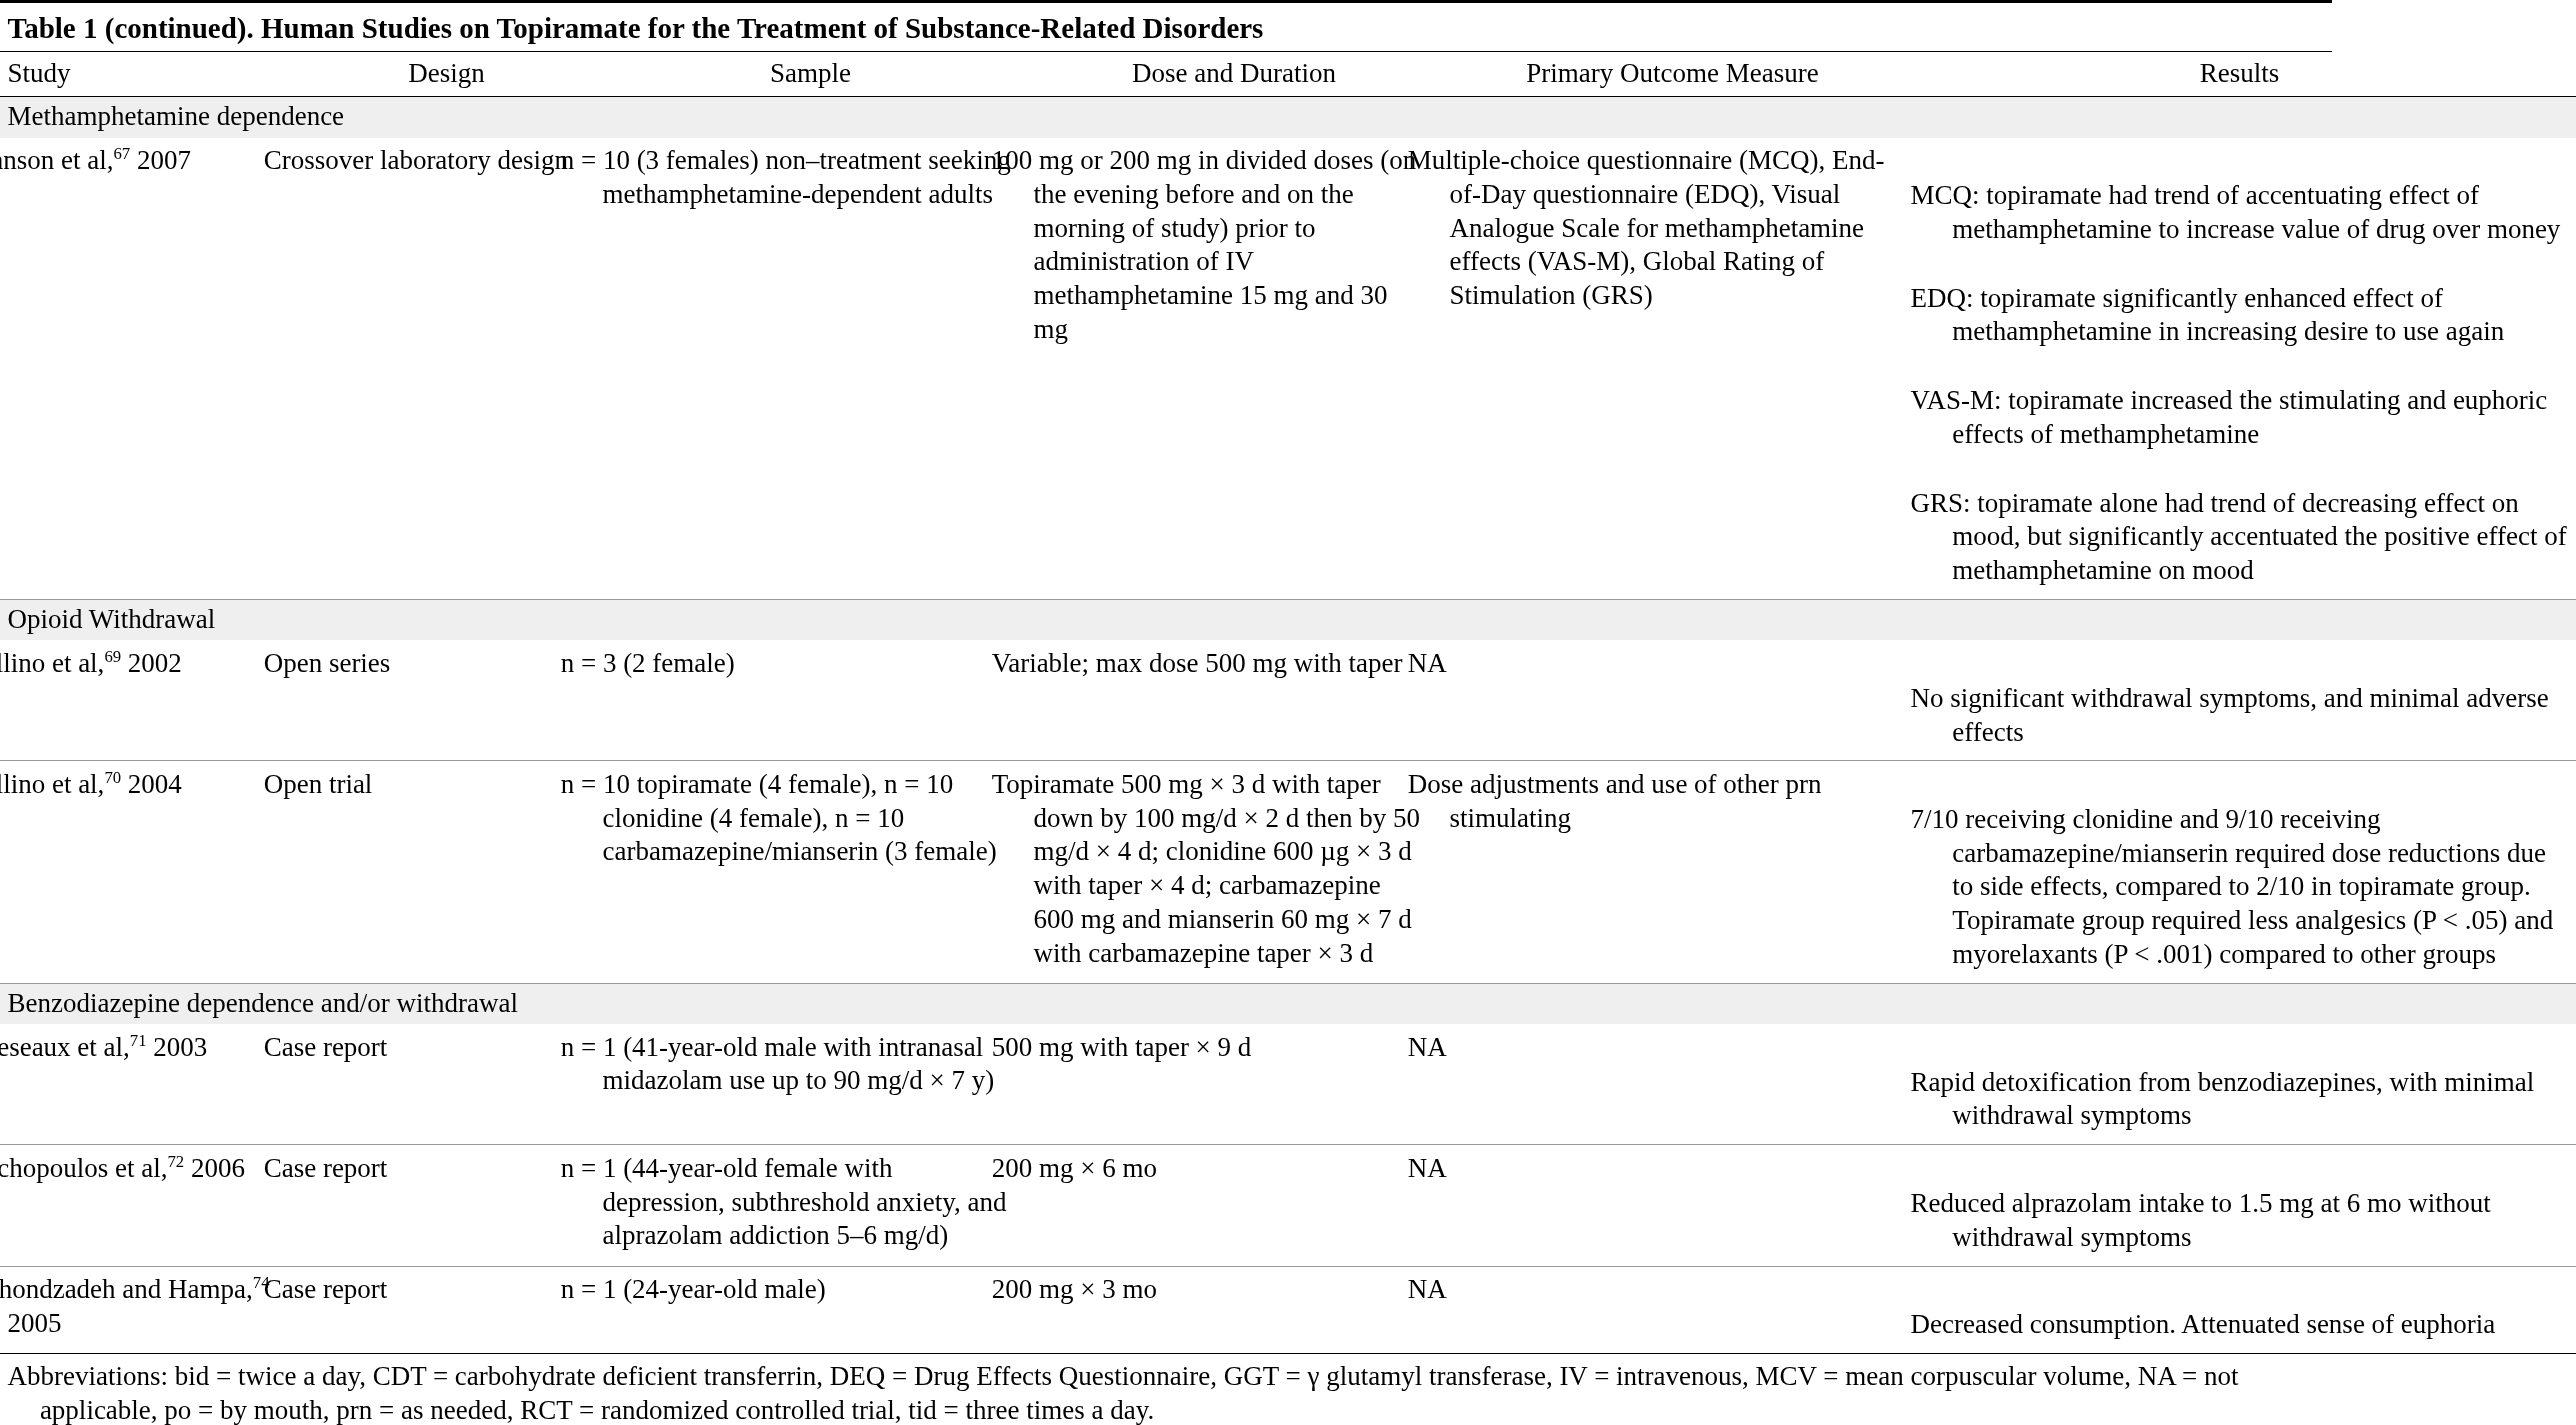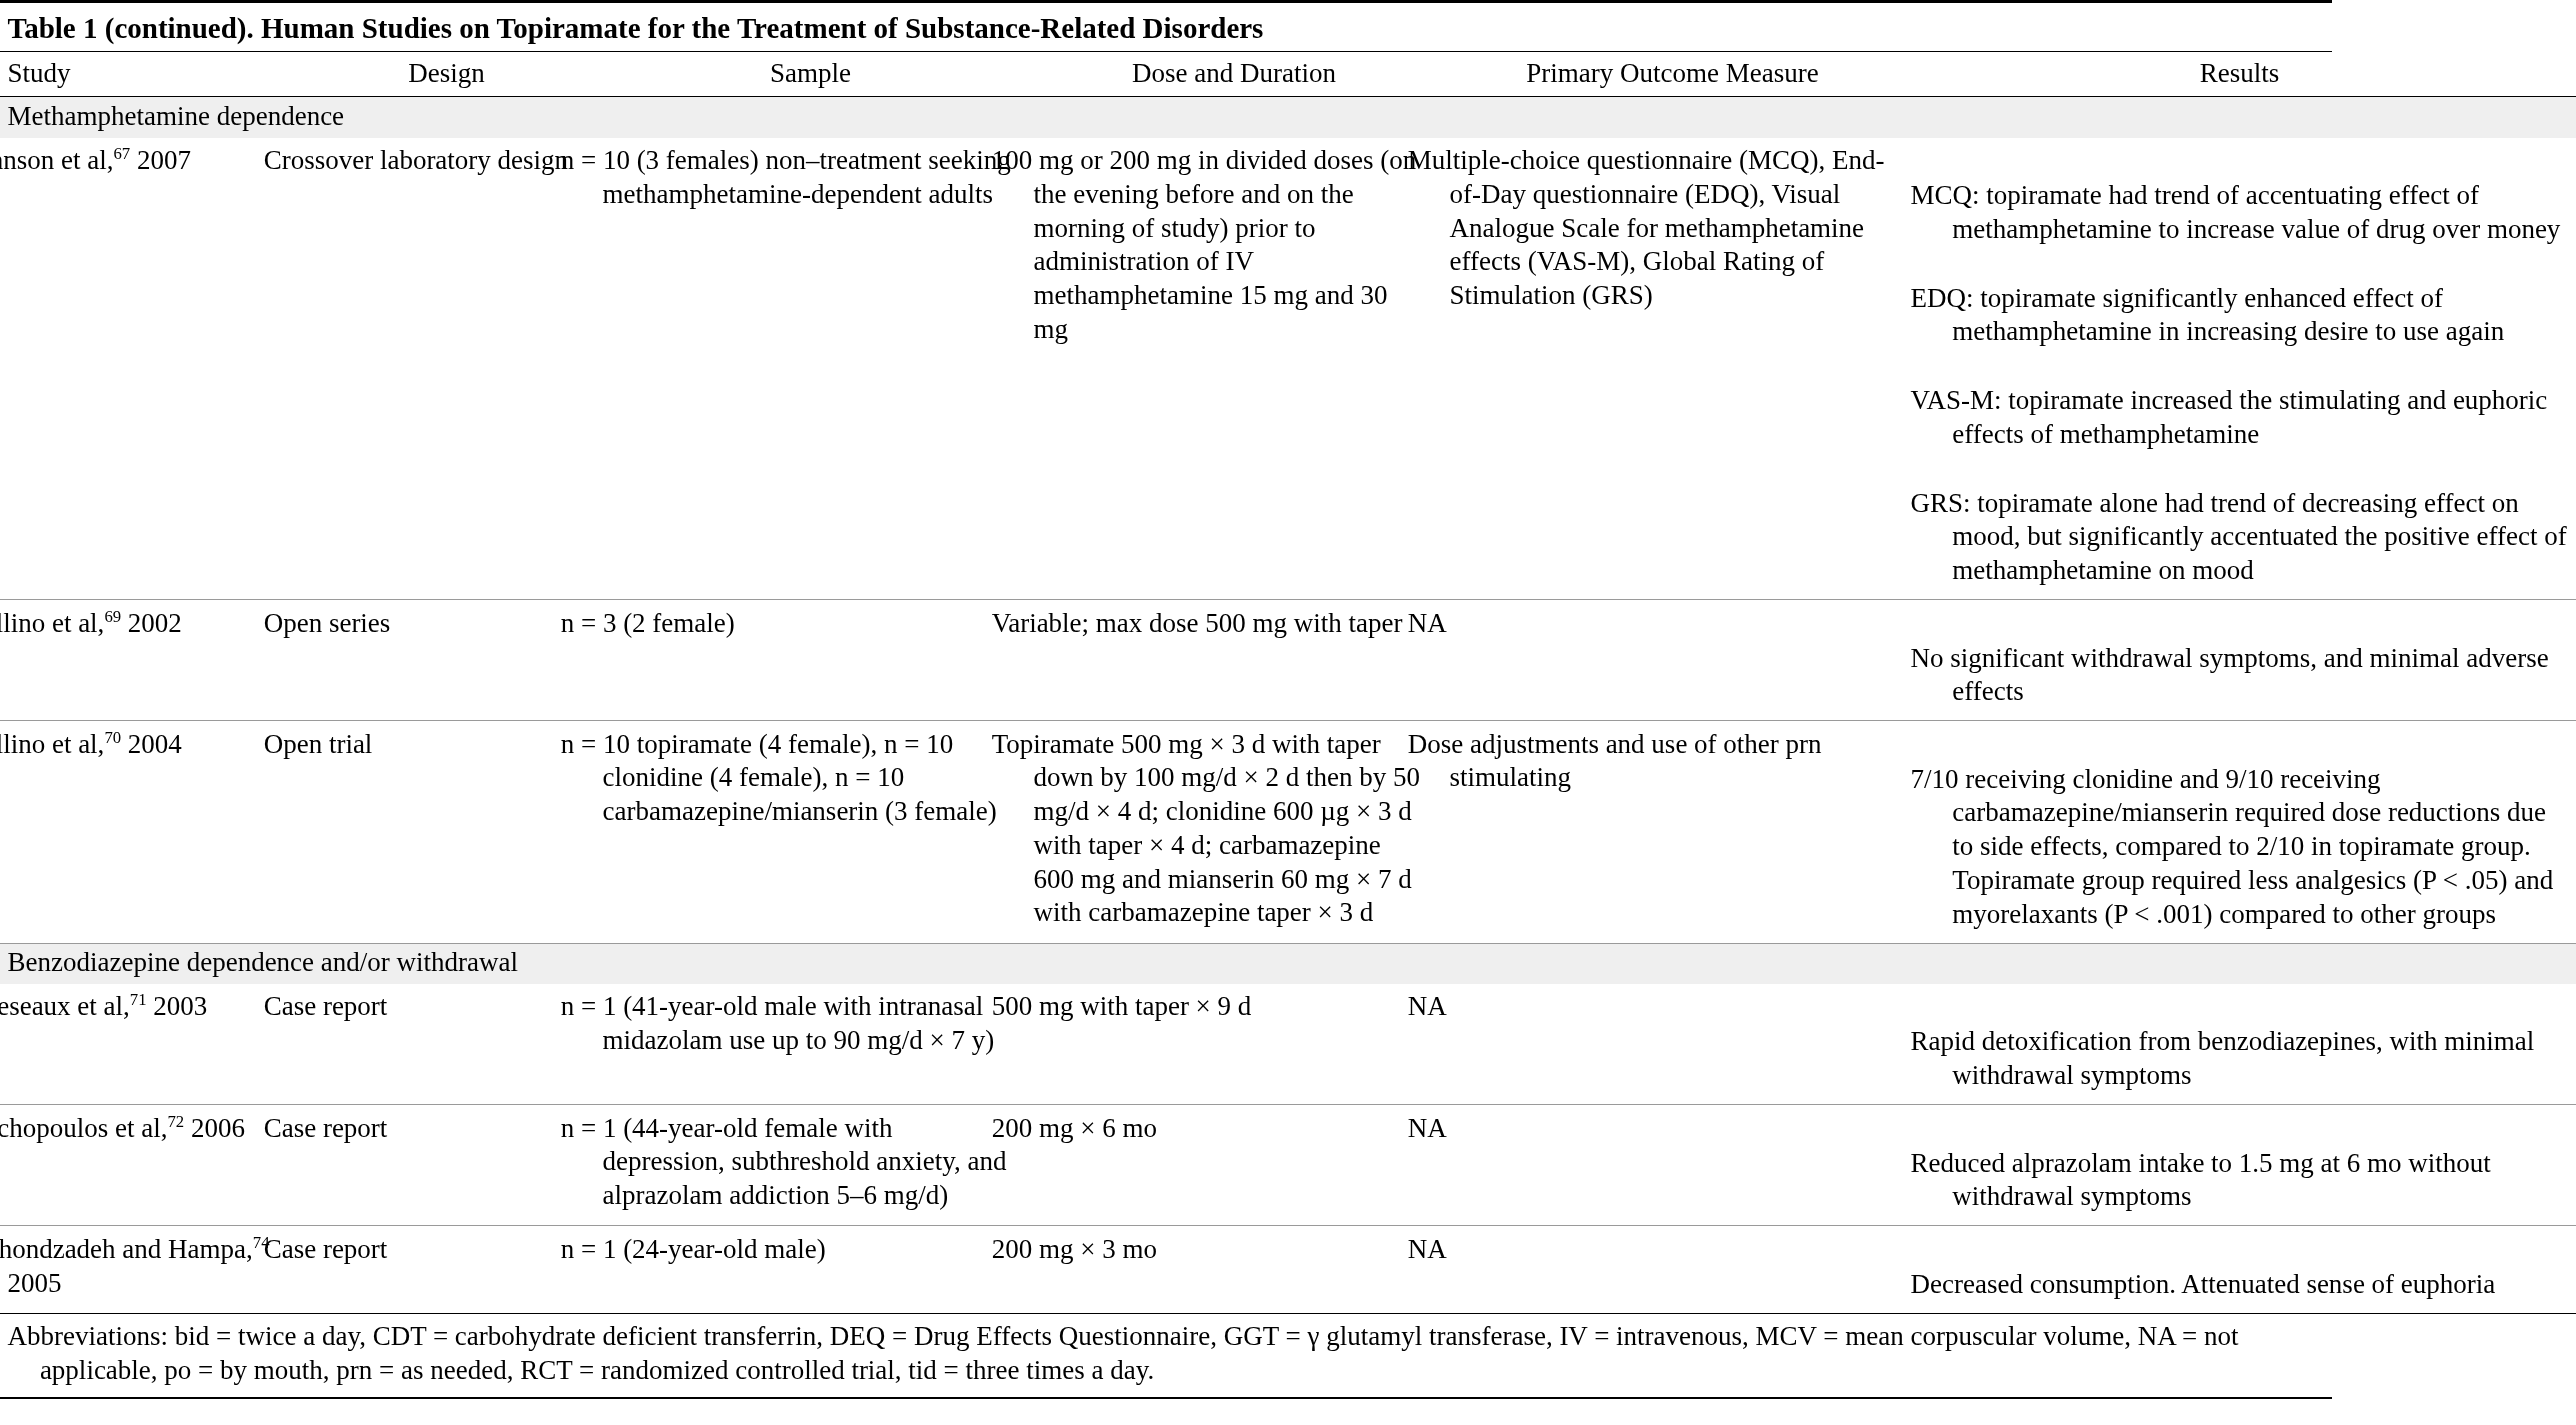--- a/index.html
+++ b/index.html
@@ -83,20 +83,23 @@
           <td class="hang">n = 10 (3 females) non–treatment seeking methamphetamine-dependent adults</td>
           <td class="hang">100 mg or 200 mg in divided doses (on the evening before and on the morning of study) prior to administration of IV methamphetamine 15 mg and 30 mg</td>
           <td class="hang">Multiple-choice questionnaire (MCQ), End-of-Day questionnaire (EDQ), Visual Analogue Scale for methamphetamine effects (VAS-M), Global Rating of Stimulation (GRS)</td>
           <td class="results-cell">
             <div class="hang">MCQ: topiramate had trend of accentuating effect of methamphetamine to increase value of drug over money</div>
             <div class="hang">EDQ: topiramate significantly enhanced effect of methamphetamine in increasing desire to use again</div>
             <div class="hang">VAS-M: topiramate increased the stimulating and euphoric effects of methamphetamine</div>
             <div class="hang">GRS: topiramate alone had trend of decreasing effect on mood, but significantly accentuated the positive effect of methamphetamine on mood</div>
           </td>
         </tr>
+        <tr class="section-row">
+          <td colspan="6">Opioid Withdrawal</td>
+        </tr>
         <tr class="data-row">
           <td class="hang"><span>Zullino et al,</span><sup>69</sup><span> 2002</span></td>
           <td class="hang">Open series</td>
           <td class="hang">n = 3 (2 female)</td>
           <td class="hang">Variable; max dose 500 mg with taper</td>
           <td class="hang">NA</td>
           <td class="results-cell">
             <div class="hang">No significant withdrawal symptoms, and minimal adverse effects</div>
           </td>
         </tr>

